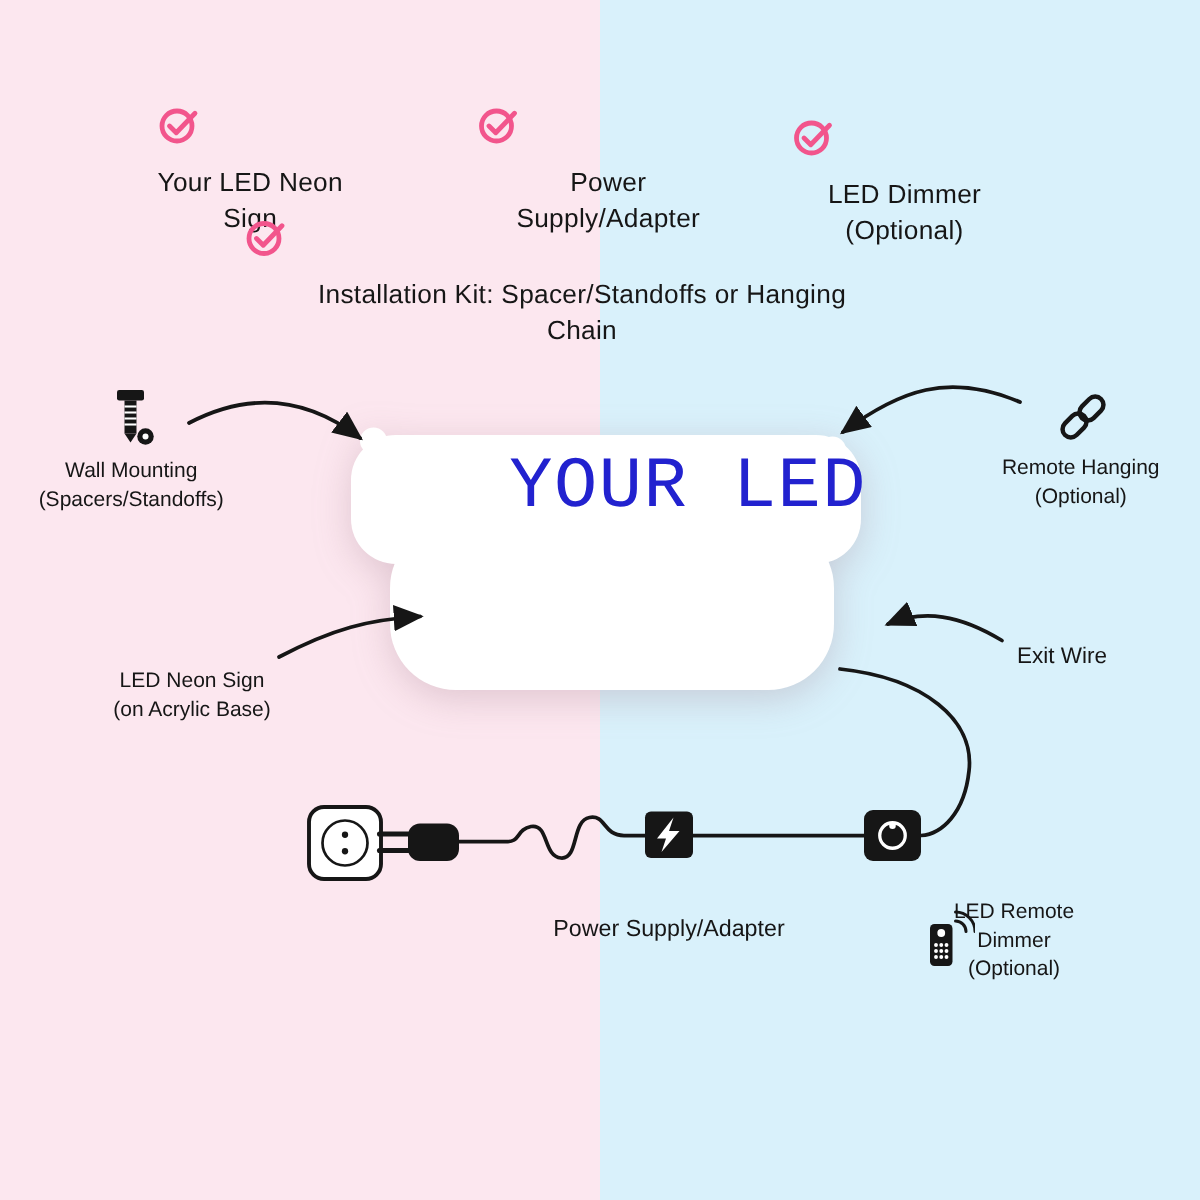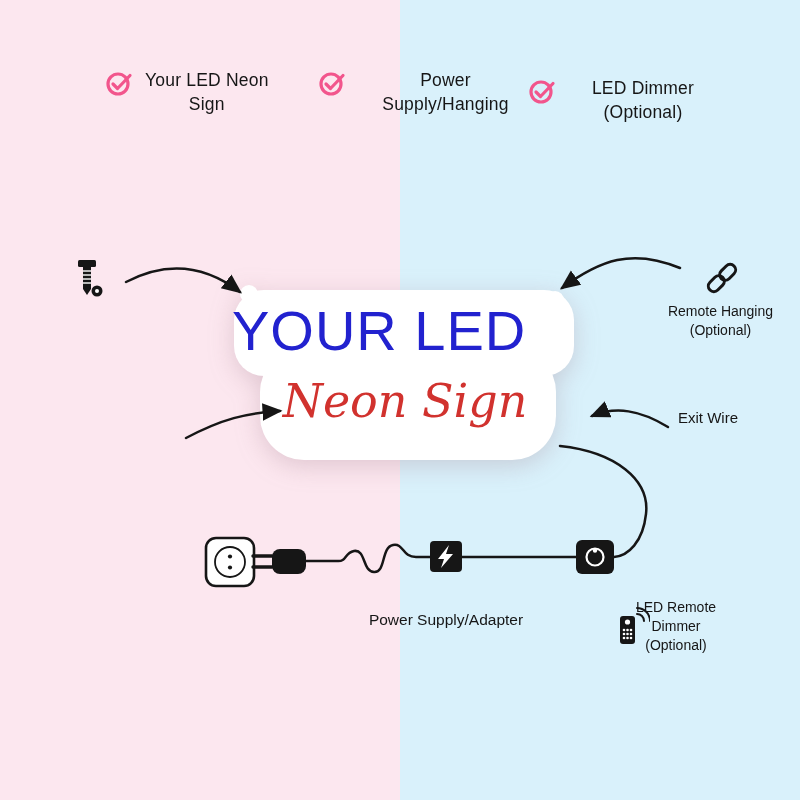--- a/index.html
+++ b/index.html
@@ -5,48 +5,48 @@
   html,body{margin:0;padding:0;}
   .stage{position:relative;width:800px;height:800px;overflow:hidden;
          font-family:"Liberation Sans",sans-serif;color:var(--ink);}
   .bg{position:absolute;top:0;height:800px;width:400px;}
   .bg.left{left:0;background:var(--bg_left);}
   .bg.right{left:400px;background:var(--bg_right);}
 
   .ml{white-space:pre-line;}
 
   
-  .check-item{position:absolute;display:flex;align-items:flex-start;gap:12px;}
+  .check-item{position:absolute;display:flex;align-items:flex-start;gap:12px;flex-direction:column;}
   .check-item .txt{font-size:17.5px;line-height:24px;font-weight:500;
                    text-align:center;letter-spacing:.2px;}
   .check-icon{flex:0 0 auto;margin-top:1px;}
 
   
   .sign{position:absolute;left:232px;top:290px;width:346px;height:176px;
         filter:drop-shadow(0 6px 12px rgba(150,110,130,0.28));}
   .sign .base1{position:absolute;left:2px;top:0;width:340px;height:86px;
                background:var(--sign_white);border-radius:30px;}
   .sign .base2{position:absolute;left:28px;top:58px;width:296px;height:112px;
                background:var(--sign_white);border-radius:44px;}
   .sign .tab{position:absolute;width:18px;height:18px;border-radius:50%;
              background:var(--sign_white);}
   .sign .t1{left:8px;top:-5px;} .sign .t2{left:314px;top:1px;}
-  .sign .line1{position:absolute;left:0;top:8px;width:100%;text-align:left;
-               font-size:56px;letter-spacing:1px;color:var(--sign_blue);}
+  .sign .line1{position:absolute;left:0;top:8px;width:100%;text-align:right;
+               font-size:48px;letter-spacing:1px;color:var(--sign_blue);font-family:Liberation Mono, monospace;}
   .sign .line2{position:absolute;left:0;top:84px;width:100%;text-align:center;
                font-family:"DejaVu Serif",serif;font-style:italic;
                font-size:46px;color:var(--sign_red);}
 
   
   .lbl{position:absolute;text-align:center;font-size:14px;line-height:19px;
        font-weight:500;}
   .lbl.wall{left:5px;top:304px;width:165px;}
   .lbl.chainh{left:648px;top:302px;width:145px;}
   .lbl.neon{left:48px;top:444px;width:160px;}
-  .lbl.exit{left:660px;top:408px;width:96px;font-size:15px;}
+  .lbl.exit{left:660px;top:428px;width:96px;font-size:15px;}
   .lbl.power{left:350px;top:610px;width:192px;font-size:15.5px;}
   .lbl.remote{left:624px;top:598px;width:104px;}
 
   .abs{position:absolute;}
   .overlay{position:absolute;left:0;top:0;pointer-events:none;}
   .stroke{stroke:var(--ink);fill:none;stroke-width:2.5;
           stroke-linecap:round;stroke-linejoin:round;}
   .fill-ink{fill:var(--ink);}
 </style>
 </head>
@@ -65,40 +65,47 @@
     <span class="txt ml">Your LED Neon
 Sign</span>
   </div>
 
   <div class="check-item" style="left:318px;top:68px;">
     <svg class="check-icon" width="28" height="28" viewBox="0 0 28 28">
       <circle cx="13" cy="15" r="10" fill="none" stroke="var(--accent_pink)" stroke-width="3.2"></circle>
       <path d="M8,15 L12.5,19.5 L25,6.5" fill="none" stroke="var(--accent_pink)" stroke-width="3.2" stroke-linecap="round" stroke-linejoin="round"></path>
     </svg>
     <span class="txt ml" style="width:175px;">Power
-Supply/Hanging</span>
+Supply/Adapter</span>
   </div>
 
   <div class="check-item" style="left:528px;top:76px;">
     <svg class="check-icon" width="28" height="28" viewBox="0 0 28 28">
       <circle cx="13" cy="15" r="10" fill="none" stroke="var(--accent_pink)" stroke-width="3.2"></circle>
       <path d="M8,15 L12.5,19.5 L25,6.5" fill="none" stroke="var(--accent_pink)" stroke-width="3.2" stroke-linecap="round" stroke-linejoin="round"></path>
     </svg>
     <span class="txt ml" style="width:150px;">LED Dimmer
 (Optional)</span>
   </div>
 
+  <div class="check-item" style="left:163px;top:143px;">
+    <svg class="check-icon" width="28" height="28" viewBox="0 0 28 28">
+      <circle cx="13" cy="15" r="10" fill="none" stroke="var(--accent_pink)" stroke-width="3.2"></circle>
+      <path d="M8,15 L12.5,19.5 L25,6.5" fill="none" stroke="var(--accent_pink)" stroke-width="3.2" stroke-linecap="round" stroke-linejoin="round"></path>
+    </svg>
+    <span class="txt ml" style="width:450px;">Installation Kit: Spacer/Standoffs or Hanging
+Chain</span>
+  </div>
 
   <div class="sign">
     <div class="base1 tabless"></div>
     <div class="tab t1"></div>
     <div class="tab t2"></div>
     <div class="base2"></div>
     <div class="line1">YOUR LED</div>
-    <div class="line2">Neon Sign</div>
   </div>
 
   <svg class="abs" style="left:72px;top:258px;" width="34" height="42" viewBox="0 0 34 42">
     <rect x="6" y="2" width="18" height="7" rx="1.5" class="fill-ink"></rect>
     <rect x="11" y="9" width="8" height="22" class="fill-ink"></rect>
     <line x1="11" y1="13" x2="19" y2="13" stroke="#fff" stroke-width="1.4"></line>
     <line x1="11" y1="17" x2="19" y2="17" stroke="#fff" stroke-width="1.4"></line>
     <line x1="11" y1="21" x2="19" y2="21" stroke="#fff" stroke-width="1.4"></line>
     <line x1="11" y1="25" x2="19" y2="25" stroke="#fff" stroke-width="1.4"></line>
     <polygon points="11,31 19,31 15,37" class="fill-ink"></polygon>
@@ -155,21 +162,25 @@
     <rect x="272" y="549" width="34" height="25" rx="8" class="fill-ink"></rect>
 
     <rect x="430" y="541" width="32" height="31" rx="4" class="fill-ink"></rect>
     <path d="M449,545 L438,559 L444,559 L441,568 L453,554 L446,554 Z" fill="#ffffff"></path>
 
     <rect x="576" y="540" width="38" height="34" rx="6" class="fill-ink"></rect>
     <circle cx="595" cy="557" r="8.5" fill="none" stroke="#ffffff" stroke-width="2.2"></circle>
     <circle cx="595" cy="550.5" r="2.2" fill="#ffffff"></circle>
   </svg>
 
+  <div class="lbl wall ml">Wall Mounting
+(Spacers/Standoffs)</div>
   <div class="lbl chainh ml">Remote Hanging
 (Optional)</div>
+  <div class="lbl neon ml">LED Neon Sign
+(on Acrylic Base)</div>
   <div class="lbl exit">Exit Wire</div>
   <div class="lbl power">Power Supply/Adapter</div>
   <div class="lbl remote ml">LED Remote
 Dimmer
 (Optional)</div>
 
 </div>
 
 </body></html>

